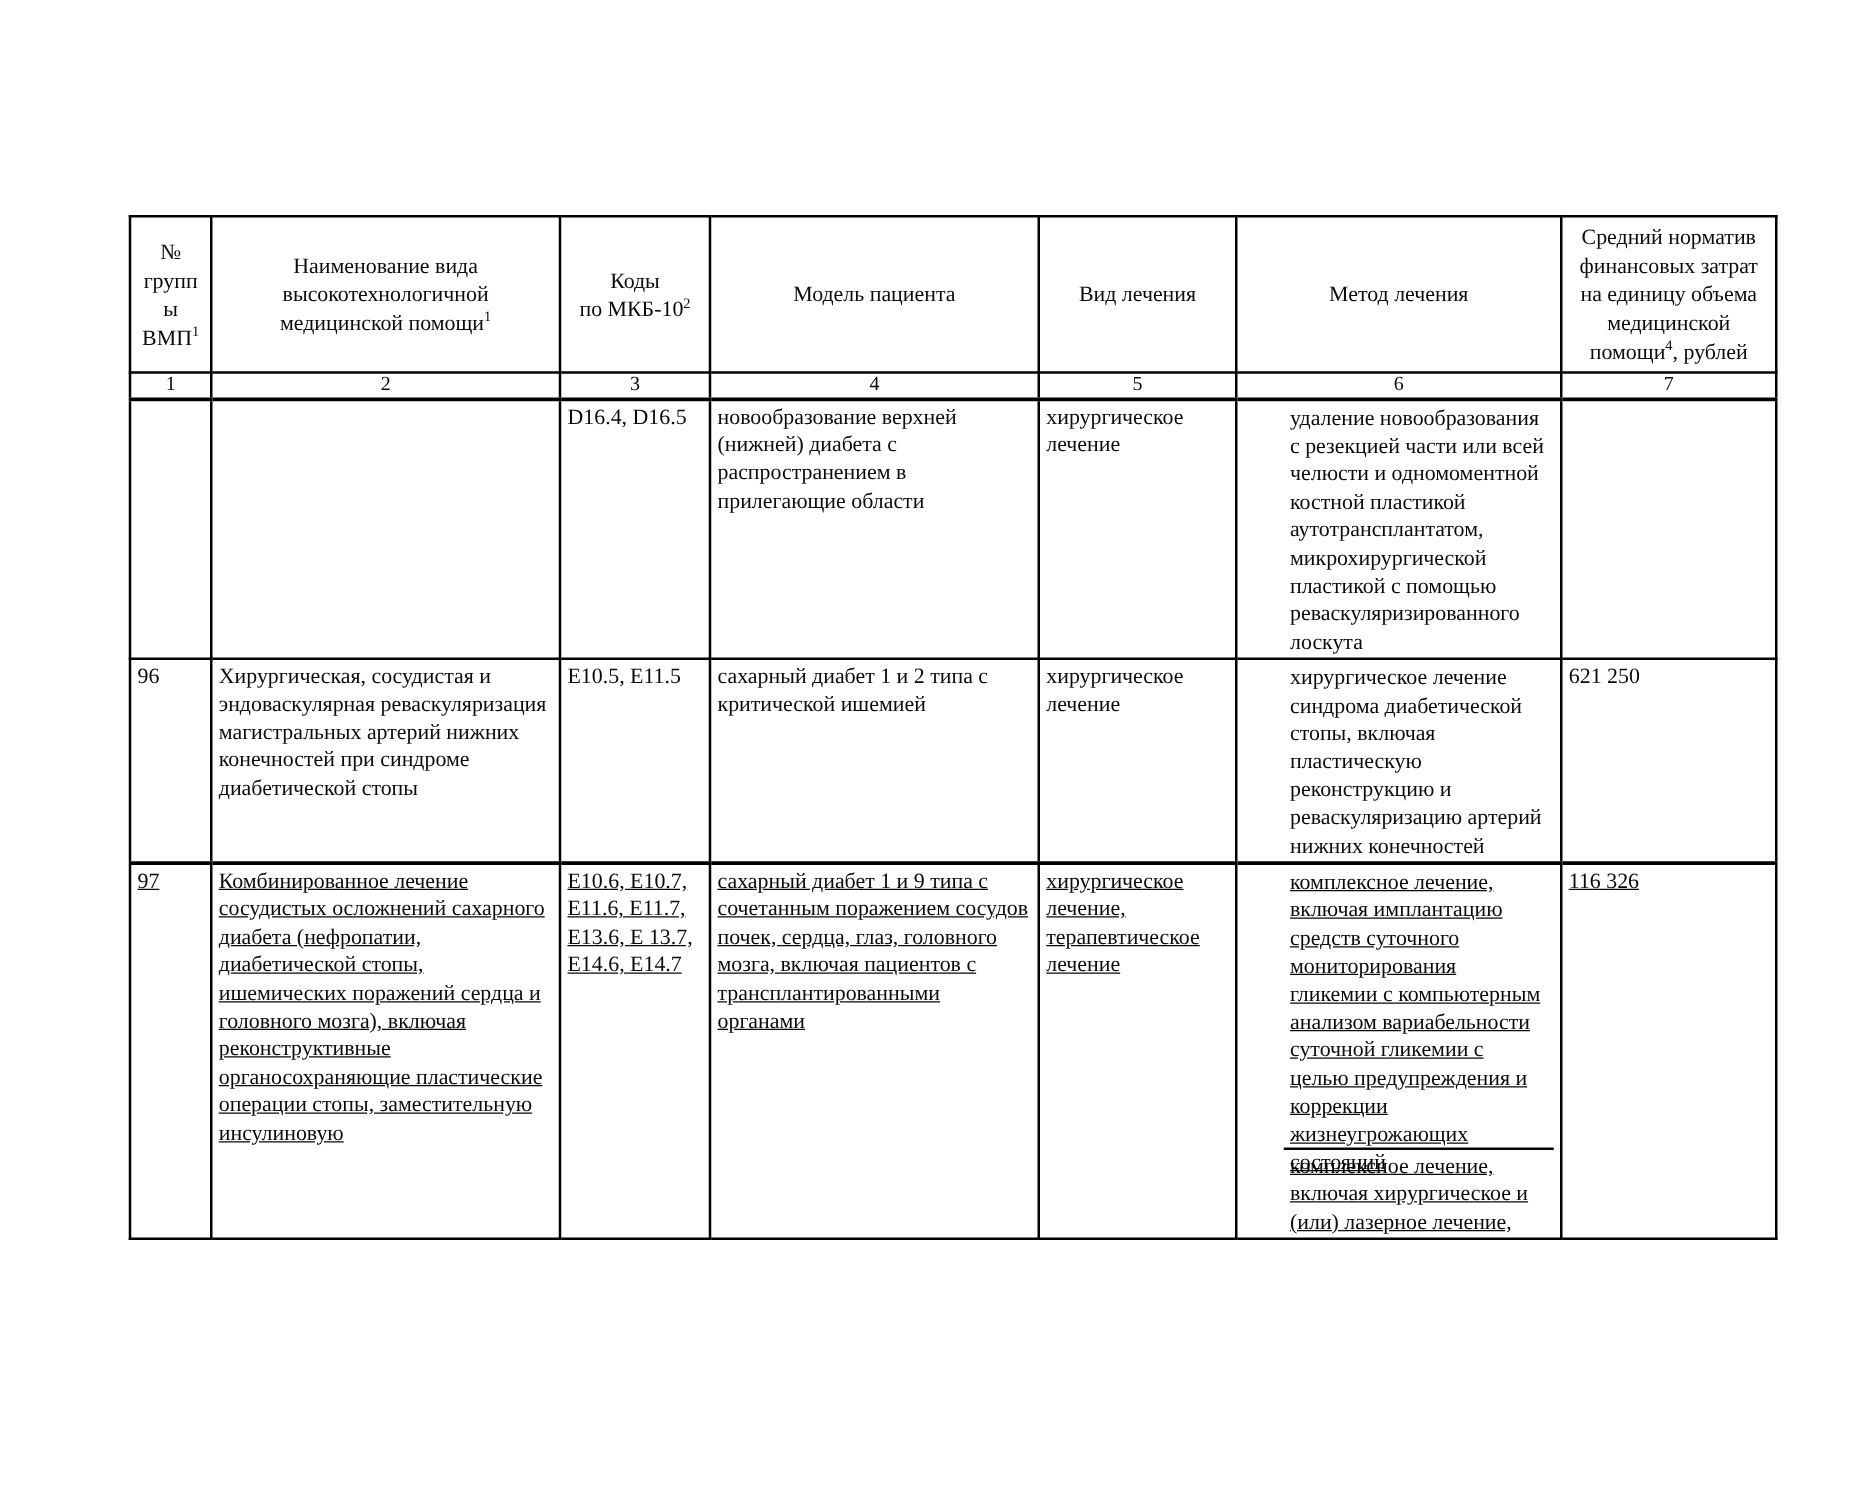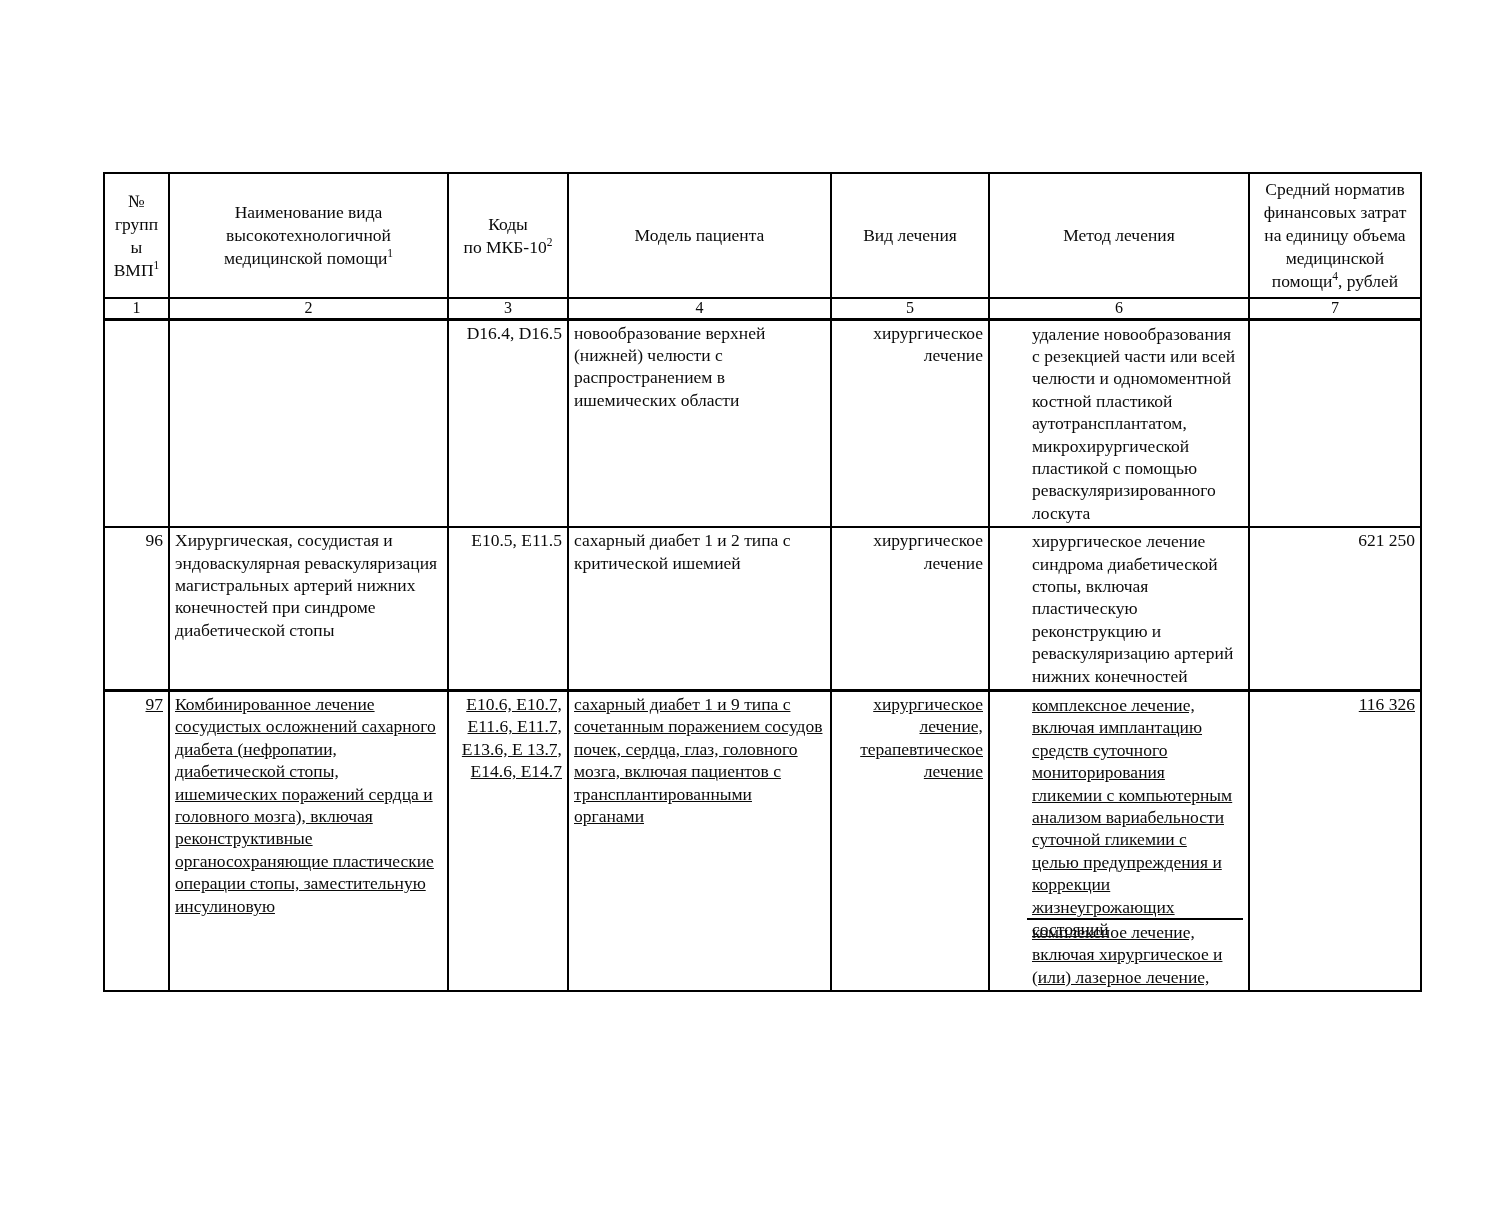--- a/index.html
+++ b/index.html
@@ -32,21 +32,21 @@
   tr.r-nums{height:21px;}
   tr.r-d16{height:206px;}
   tr.r-section{height:20px;}
   tr.r-96{height:135px;padding-left:12px;}
   tr.r-97{height:240px;text-decoration:underline;}
   tr.r-section td{
     text-align:center;line-height:19px;padding:0;
     border-bottom-width:3px;
   }
   tr.r-96 td{border-bottom-width:3px;}
-  .c{text-align:right;}
+  .c{text-align:left;}
   .pre{white-space:pre-line;}
   sup{font-size:11.5px;line-height:0;}
   td.methods{padding:0;}
   td.methods .m{padding:1px 5px;box-sizing:border-box;margin-left:32px;}
   td.methods .m1-split{height:227px;border-bottom:2px solid #000;}
 </style>
 </head>
 <body>
 
 <div class="doc">
@@ -78,21 +78,21 @@
         <td>4</td>
         <td>5</td>
         <td>6</td>
         <td>7</td>
       </tr>
 
       <tr class="r-d16">
         <td class="c"></td>
         <td></td>
         <td class="c pre">D16.4, D16.5</td>
-        <td>новообразование верхней (нижней) челюсти с распространением в ишемических области</td>
+        <td>новообразование верхней (нижней) диабета с распространением в прилегающие области</td>
         <td class="c">хирургическое лечение</td>
         <td class="methods">
           <div class="m">удаление новообразования с резекцией части или всей челюсти и одномоментной костной пластикой аутотрансплантатом, микрохирургической пластикой с помощью реваскуляризированного лоскута</div>
         </td>
         <td class="c"></td>
       </tr>
 
 
       <tr class="r-96">
         <td class="c">96</td>

